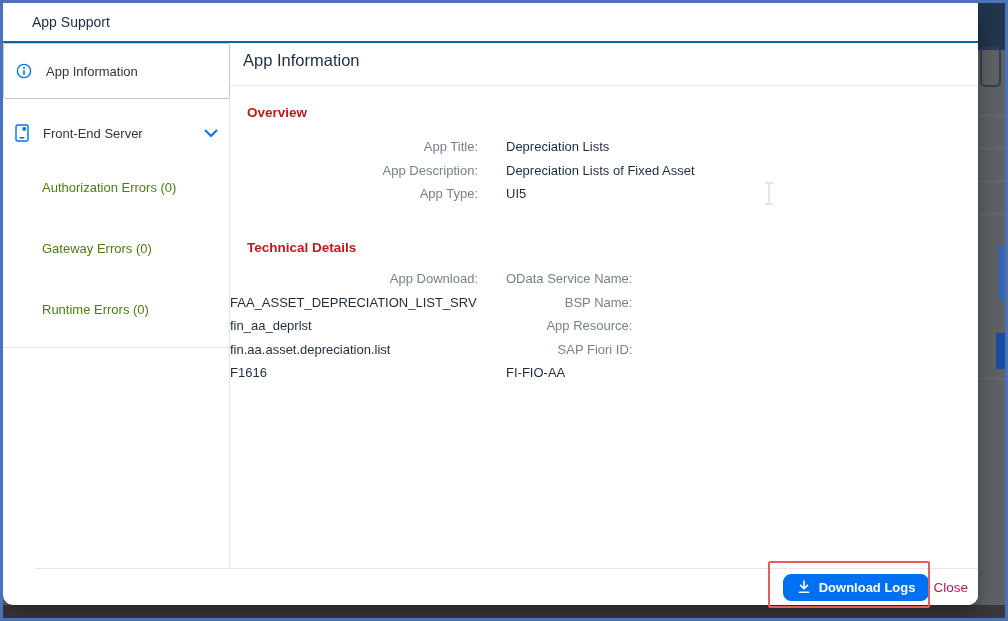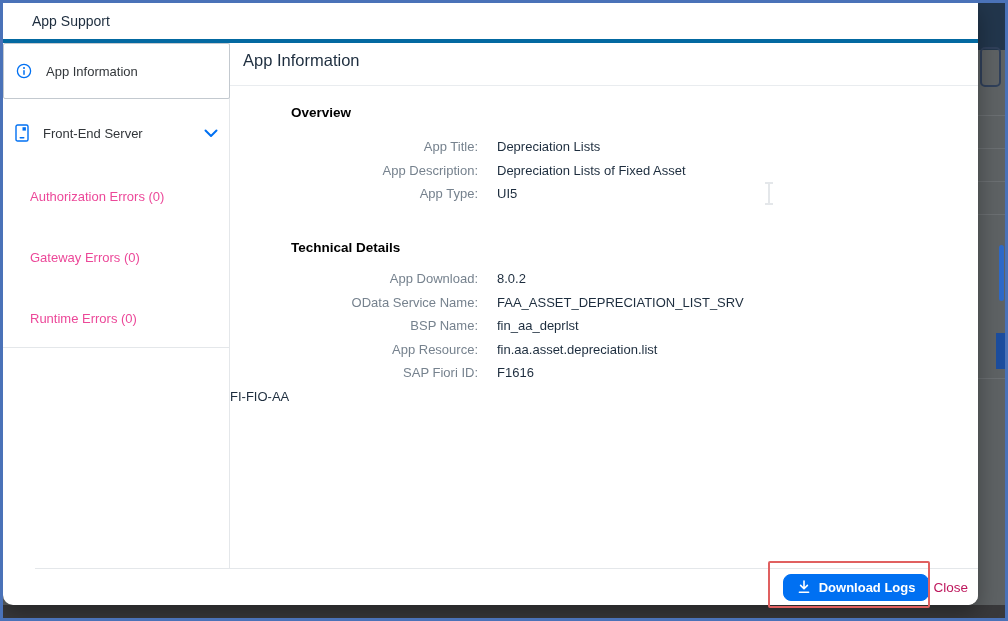--- a/index.html
+++ b/index.html
@@ -20,54 +20,54 @@
   .bg-blue-block { position:absolute; right:0; top:330px; width:9px; height:36px; background:#1c4d9e; }
   .bg-bottom-bar { position:absolute; left:0; top:602px; width:1002px; height:13px; background:#39393b; }
 
   
   .dialog {
     position:absolute; left:0; top:0; width:975px; height:602px;
     background:#fff; border-radius:0 0 10px 10px;
     box-shadow:0 8px 22px rgba(0,0,0,.35);
   }
   .dialog-header {
-    height:40px; border-bottom:4px solid #0369a1;
+    height:40px; border-bottom:2px solid #0369a1;
     display:flex; align-items:center; padding-left:29px;
     font-size:14px; color:#1d2d3e;
   }
   .dialog-body { position:absolute; top:40px; bottom:37px; left:0; right:0; display:flex; }
 
   
   .sidebar { position:relative; width:227px; flex:none; border-right:1px solid #e4e7ea; background:#fff; }
   .side-selected {
     position:absolute; top:0; left:0; width:227px; height:56px;
     border:1px solid #c3c9cf; border-radius:2px; background:#fff;
     display:flex; align-items:center; padding-left:12px; gap:14px;
     font-size:13px; color:#32363a; cursor:pointer;
   }
   .side-group {
     position:absolute; top:74px; left:0; width:227px; height:32px;
     display:flex; align-items:center; padding:0 12px; gap:14px;
     font-size:13px; color:#32363a; cursor:pointer;
   }
   .side-group .grow { flex:1; }
-  .side-sub { position:absolute; left:0; width:227px; height:32px; display:flex; align-items:center;
-    padding-left:27px; font-size:13px; color:#ec4899; cursor:pointer; }
+  .side-sub { position:absolute; left:0; width:227px; height:32px; display:flex; align-items:flex-start;
+    padding-left:39px; font-size:13px; color:#4d7c0f; cursor:pointer; }
   .side-sub.s1 { top:137px; } .side-sub.s2 { top:198px; } .side-sub.s3 { top:259px; }
   .side-divider { position:absolute; top:304px; left:0; width:227px; height:1px; background:#e4e7ea; }
 
   
   .main-pane { position:relative; flex:1; background:#fff; }
   .main-heading { position:absolute; top:8px; left:13px; font-size:16.5px; color:#1d2d3e; font-weight:400; }
   .main-divider { position:absolute; top:42px; left:0; right:0; height:1px; background:#e9ecef; }
-  .sec-title { position:absolute; left:17px; font-size:13.5px; font-weight:700; color:#000000;margin-left:44px; }
+  .sec-title { position:absolute; left:17px; font-size:13.5px; font-weight:700; color:#b91c1c; }
   .sec-title.t1 { top:62px; } .sec-title.t2 { top:197px; }
   .form-grid {
     position:absolute; left:0; display:grid;
-    grid-template-columns:248px auto; column-gap:19px;
+    grid-template-columns:248px auto; column-gap:28px;
     font-size:13px; line-height:23.5px;
   }
   .form-grid.g1 { top:92px; } .form-grid.g2 { top:224px; }
   .f-label { text-align:right; color:#76828e; }
   .f-value { color:#1d2d3e; }
   .ibeam { position:absolute; left:533px; top:139px; opacity:.55; }
 
   
   .dialog-footer {
     position:absolute; bottom:0; left:0; right:0; height:37px;
@@ -169,21 +169,20 @@
           <div class="f-value">Depreciation Lists</div>
           <div class="f-label">App Description:</div>
           <div class="f-value">Depreciation Lists of Fixed Asset</div>
           <div class="f-label">App Type:</div>
           <div class="f-value">UI5</div>
         </div>
 
         <div class="sec-title t2">Technical Details</div>
         <div class="form-grid g2">
           <div class="f-label">App Download:</div>
-          <div class="f-value">8.0.2</div>
           <div class="f-label">OData Service Name:</div>
           <div class="f-value">FAA_ASSET_DEPRECIATION_LIST_SRV</div>
           <div class="f-label">BSP Name:</div>
           <div class="f-value">fin_aa_deprlst</div>
           <div class="f-label">App Resource:</div>
           <div class="f-value">fin.aa.asset.depreciation.list</div>
           <div class="f-label">SAP Fiori ID:</div>
           <div class="f-value">F1616</div>
           <div class="f-value">FI-FIO-AA</div>
         </div>

